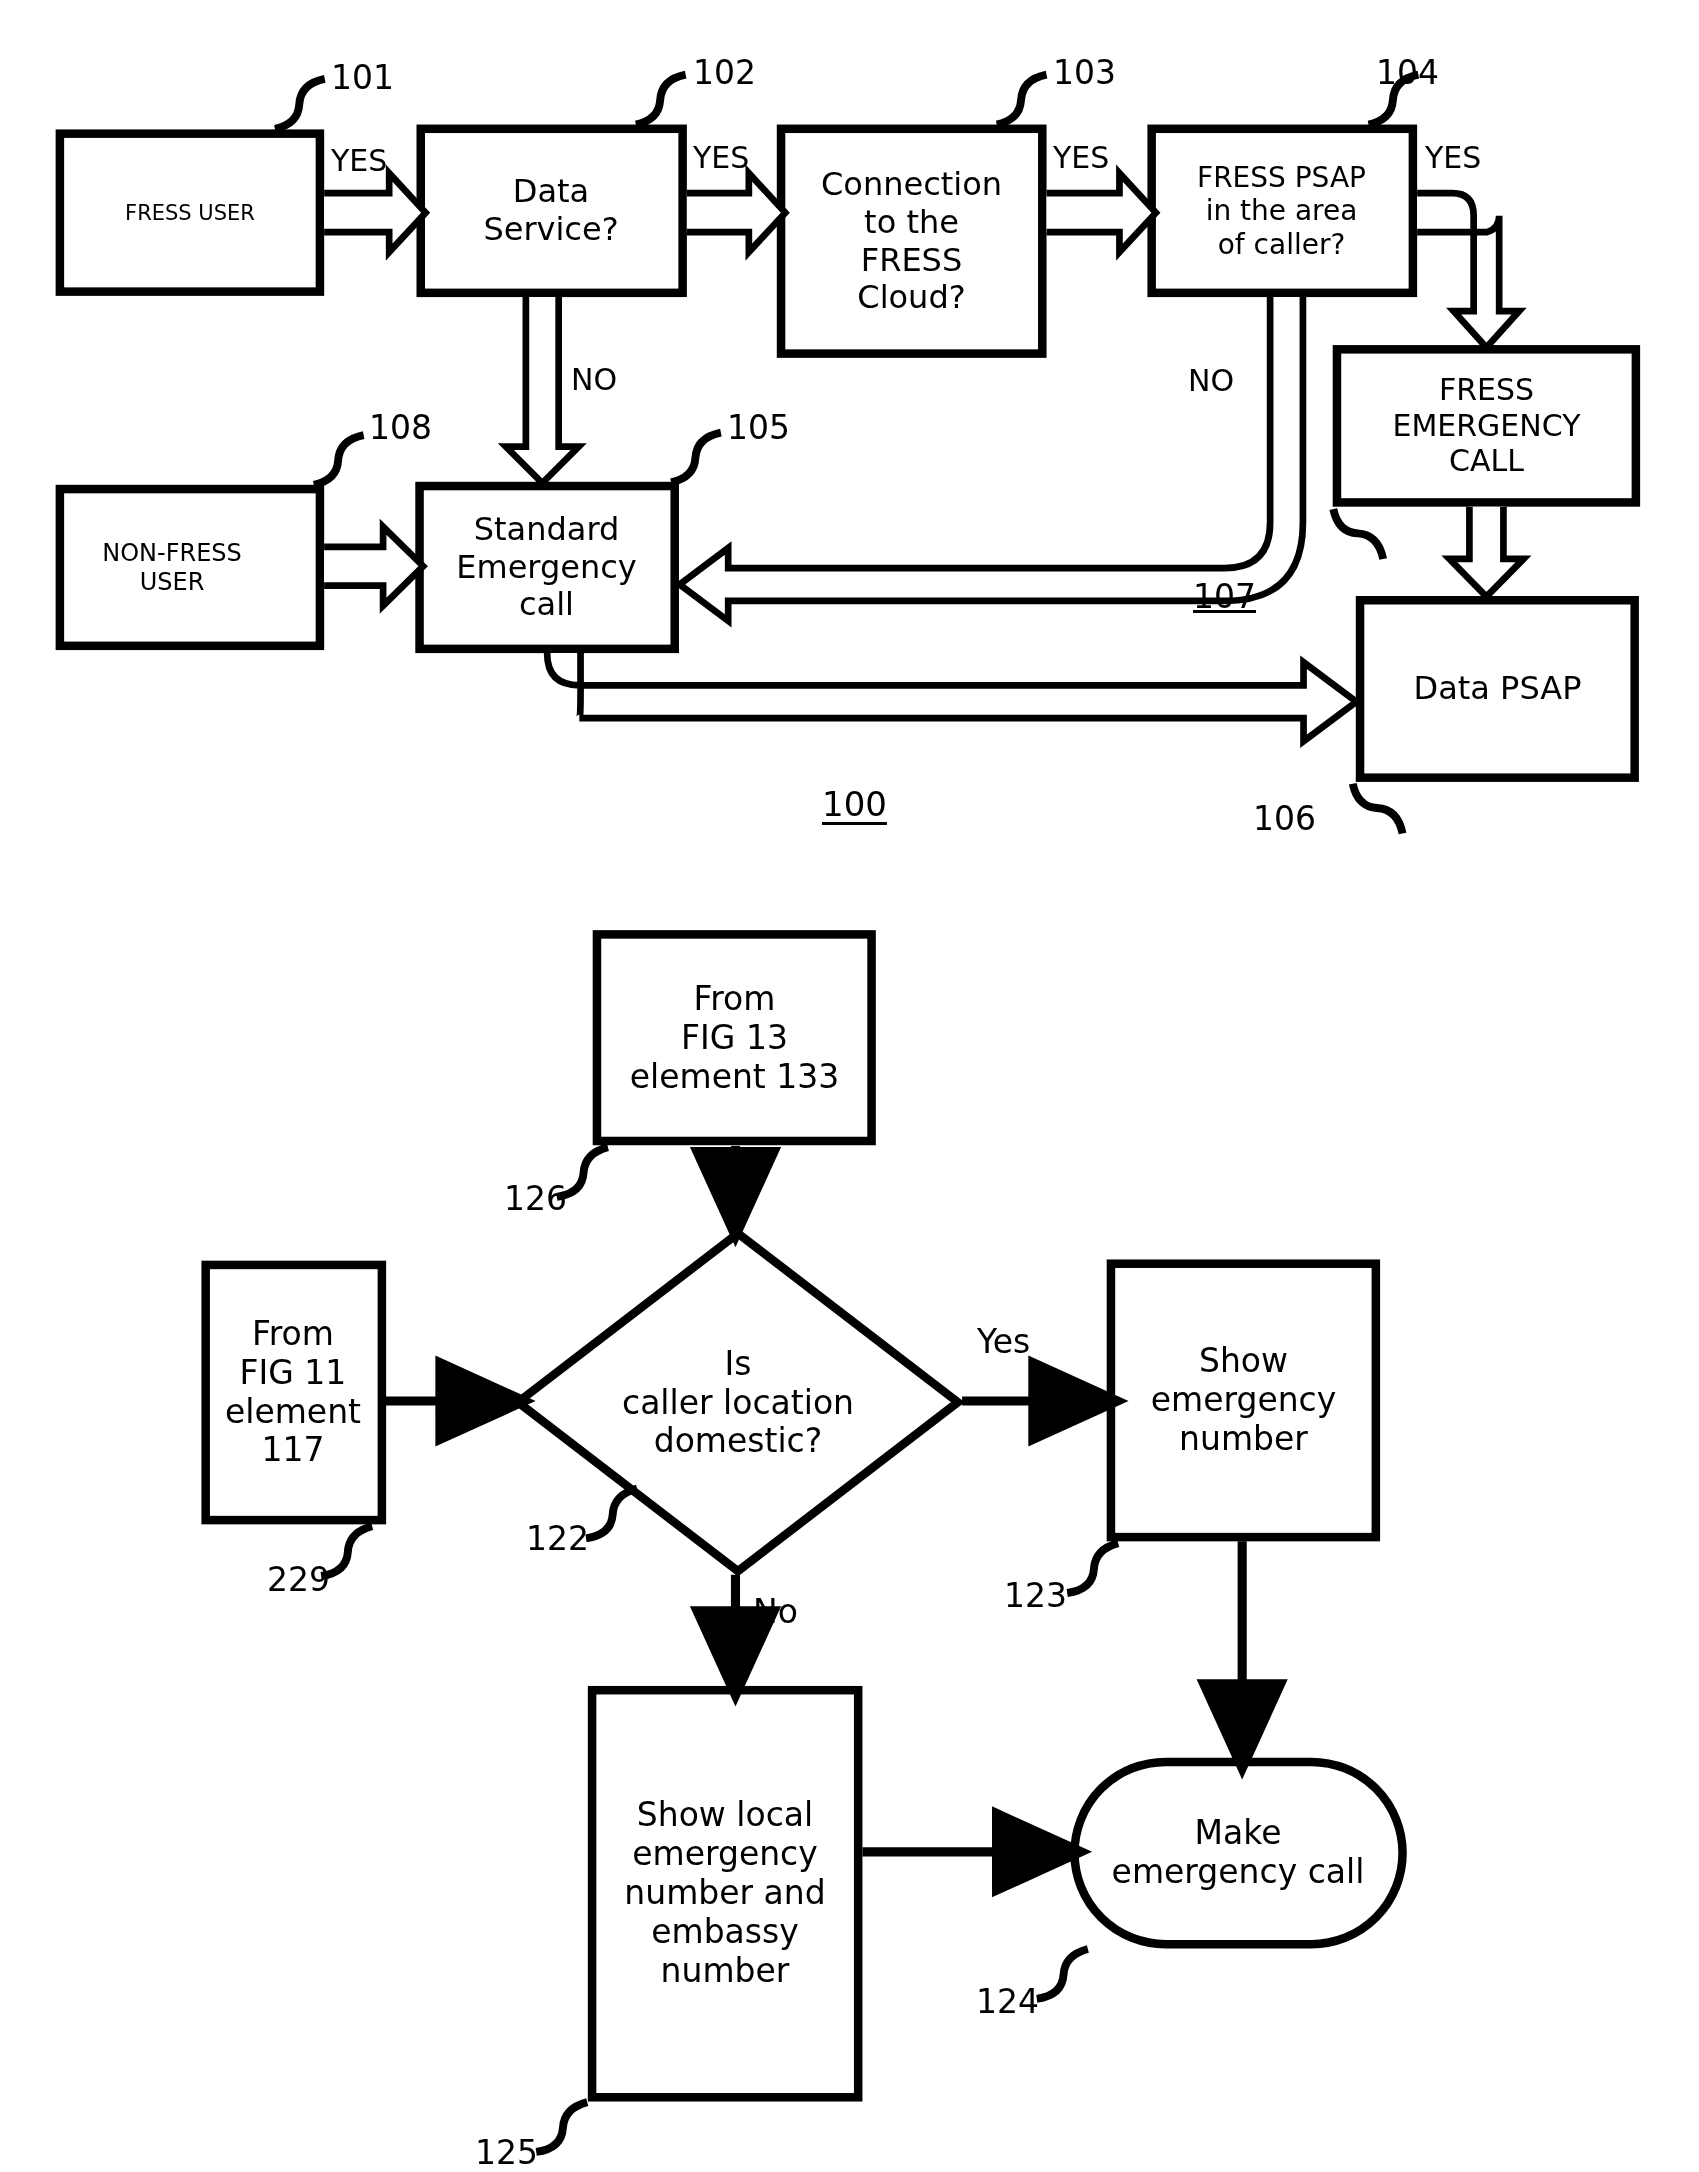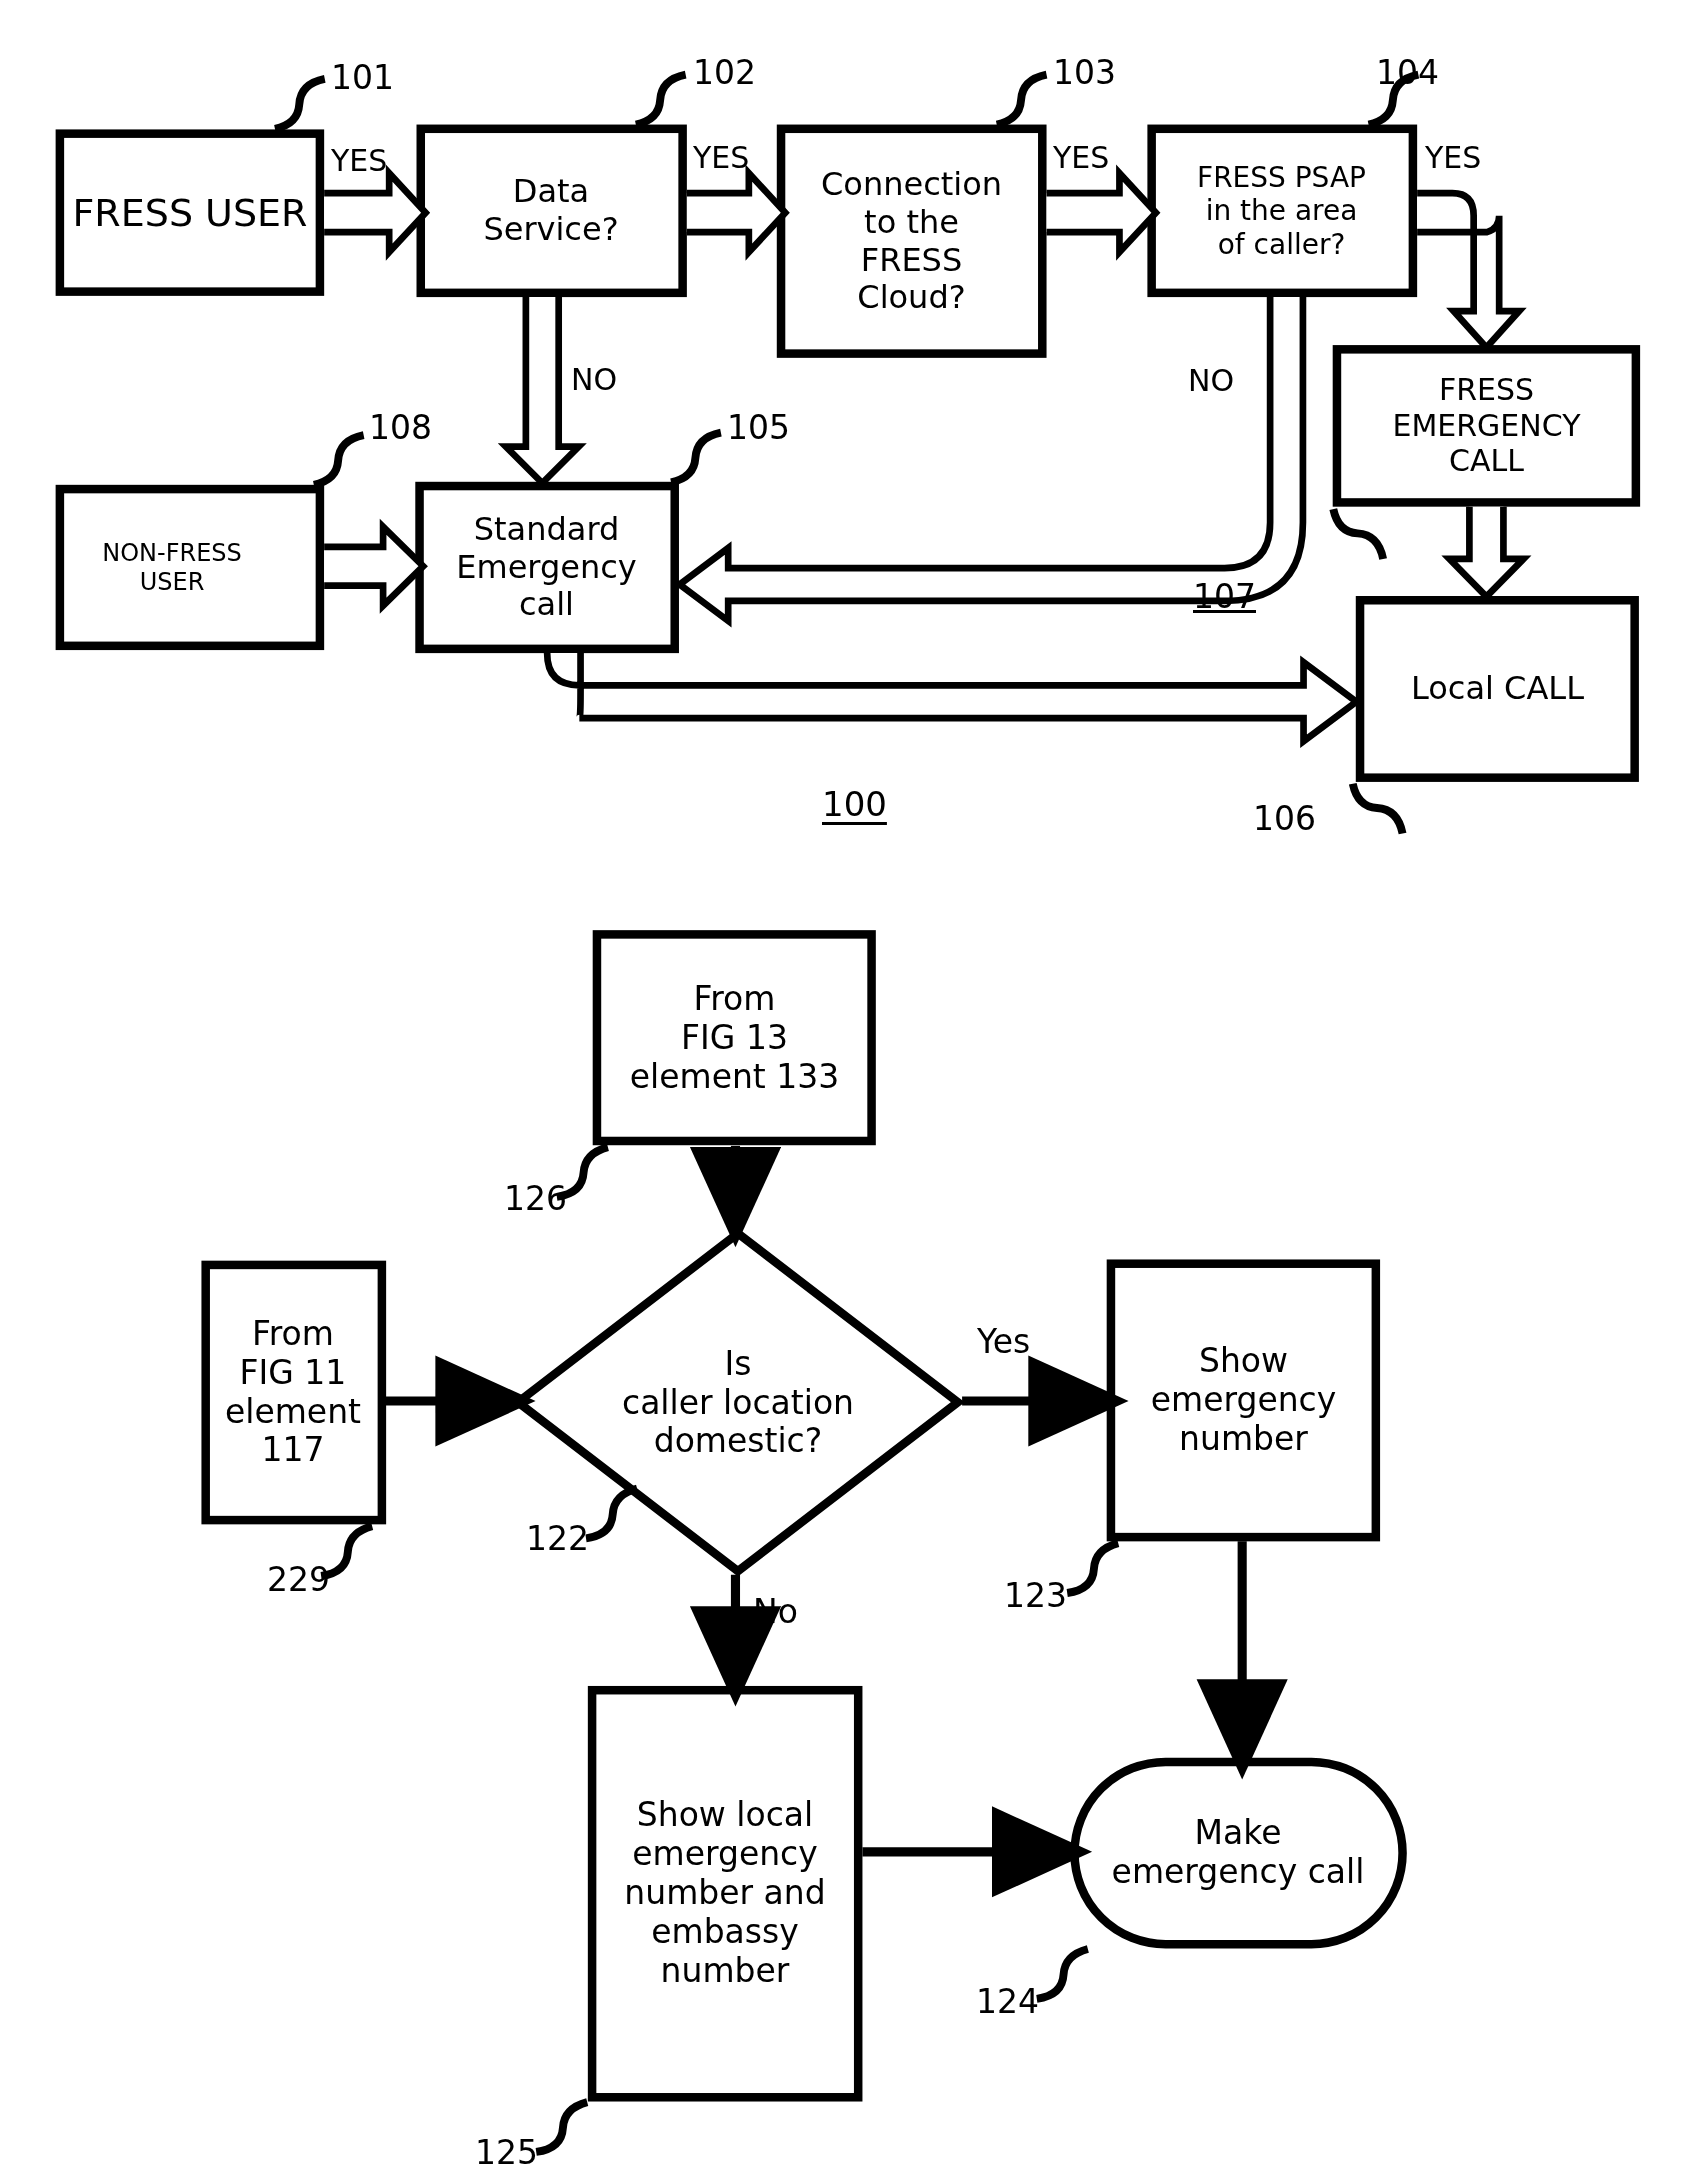--- a/index.html
+++ b/index.html
@@ -80,34 +80,34 @@
 
       <path d="M 1000,1888 q -38,10 -40,42 q -2,34 -44,40" stroke-width="13"></path>
       <path d="M 612,2512 q -38,10 -40,42 q -2,34 -44,40" stroke-width="13"></path>
       <path d="M 1048,2450 q -38,10 -40,42 q -2,34 -44,40" stroke-width="13"></path>
       <path d="M 1840,2540 q -38,10 -40,42 q -2,34 -44,40" stroke-width="13"></path>
       <path d="M 966,3460 q -38,10 -40,42 q -2,34 -44,40" stroke-width="13"></path>
       <path d="M 1790,3208 q -38,10 -40,42 q -2,34 -44,40" stroke-width="13"></path>
     </g>
   </svg>
 
-  <div class="nodeText" style="left:60px;top:134px;width:260px;height:158px;font-size:38px;">FRESS USER</div>
+  <div class="nodeText" style="left:60px;top:134px;width:260px;height:158px;font-size:21px;">FRESS USER</div>
   <div class="nodeText" style="left:420px;top:129px;width:262px;height:164px;font-size:32px;">Data
 Service?</div>
   <div class="nodeText" style="left:781px;top:129px;width:261px;height:225px;font-size:32px;">Connection
 to the
 FRESS
 Cloud?</div>
   <div class="nodeText" style="left:1151px;top:129px;width:261px;height:164px;font-size:28px;">FRESS PSAP
 in the area
 of caller?</div>
   <div class="nodeText" style="left:419px;top:486px;width:255px;height:163px;font-size:32px;">Standard
 Emergency
 call</div>
-  <div class="nodeText" style="left:1360px;top:600px;width:275px;height:177px;font-size:32px;">Local CALL</div>
+  <div class="nodeText" style="left:1360px;top:600px;width:275px;height:177px;font-size:32px;">Data PSAP</div>
   <div class="nodeText" style="left:1337px;top:349px;width:299px;height:153px;font-size:30px;">FRESS
 EMERGENCY
 CALL</div>
   <div class="nodeText" style="left:42px;top:489px;width:260px;height:157px;font-size:24px;">NON-FRESS
 USER</div>
 
   <div class="lbl" style="left:331px;top:143px;font-size:30px;">YES</div>
   <div class="lbl" style="left:693px;top:140px;font-size:30px;">YES</div>
   <div class="lbl" style="left:1053px;top:140px;font-size:30px;">YES</div>
   <div class="lbl" style="left:1425px;top:140px;font-size:30px;">YES</div>

